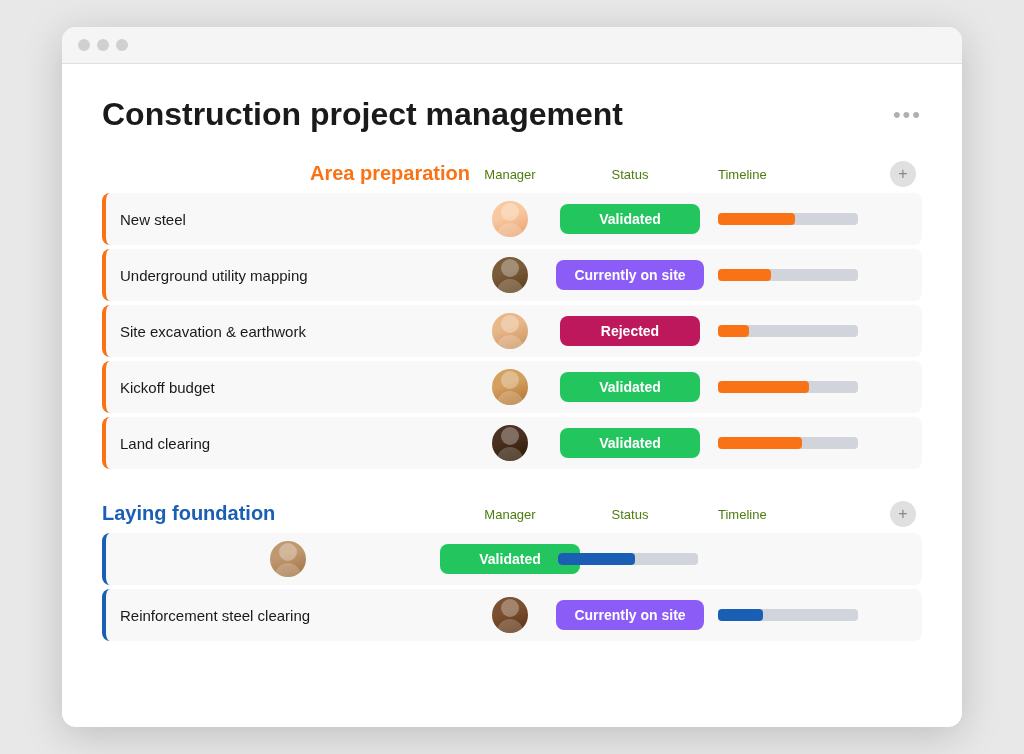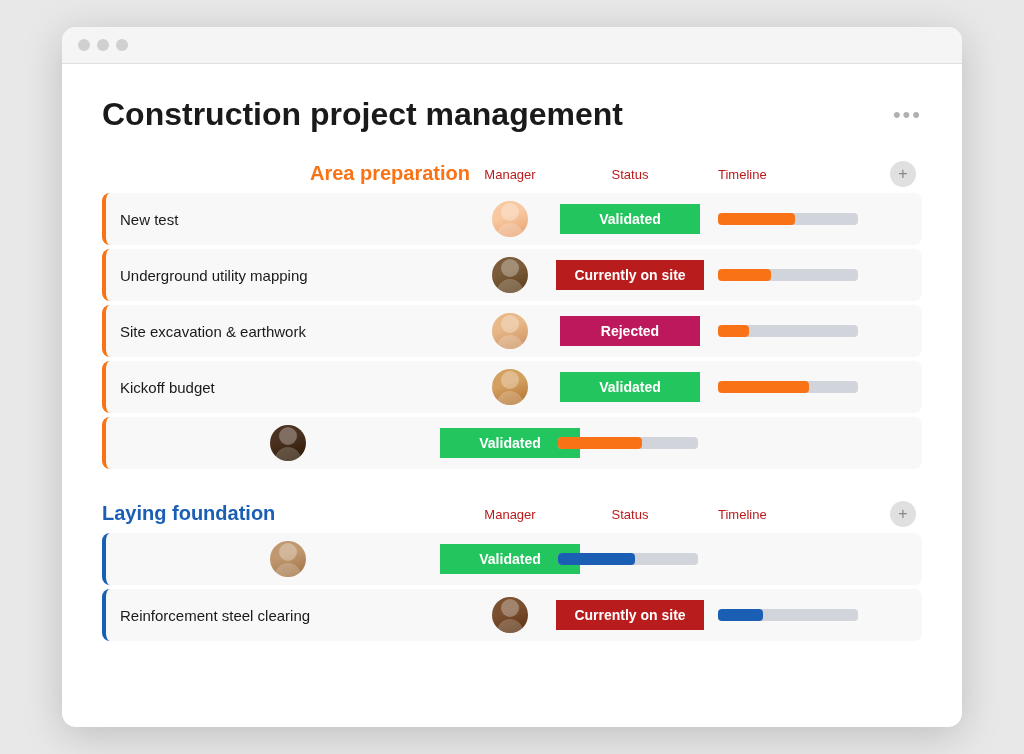--- a/index.html
+++ b/index.html
@@ -66,21 +66,21 @@
     }
     .section-title {
       font-size: 20px;
       font-weight: 700;
       padding-bottom: 2px;
     }
     .section-title.orange { color: #f97316; text-align: right; }
     .section-title.blue { color: #1a5fb4; }
     .col-label {
       font-size: 13px;
-      color: #b91c1c;
+      color: #4d7c0f;
       text-align: center;
     }
     .col-label.timeline { text-align: left; padding-left: 8px; }
     .task-row {
       display: grid;
       grid-template-columns: 1fr 80px 160px 180px 32px;
       align-items: center;
       background: #f8f8f8;
       border-radius: 8px;
       margin-bottom: 4px;
@@ -105,30 +105,30 @@
       background: #ccc;
       overflow: hidden;
       display: flex; align-items: flex-end; justify-content: center;
     }
     .status-cell {
       display: flex;
       justify-content: center;
       align-items: center;
     }
     .status-badge {
-      border-radius: 0;
+      border-radius: 8px;
       padding: 7px 18px;
       font-size: 14px;
       font-weight: 600;
       color: #fff;
       min-width: 140px;
       text-align: center;
     }
     .status-validated { background: #22c55e; }
-    .status-current { background: #b91c1c; }
+    .status-current { background: #8b5cf6; }
     .status-rejected { background: #be185d; }
     .timeline-cell {
       display: flex;
       align-items: center;
       padding-left: 8px;
     }
     .timeline-bar-bg {
       background: #d1d5db;
       border-radius: 4px;
       height: 12px;
@@ -196,21 +196,21 @@
     <div id="sections-container">
         <div class="section">
           <div class="section-header-row">
             <div class="section-title orange">Area preparation</div>
             <div class="col-label">Manager</div>
             <div class="col-label">Status</div>
             <div class="col-label timeline">Timeline</div>
             <div class="add-btn">+</div>
           </div>
           <div class="task-row orange-border">
-            <div class="task-name">New test</div>
+            <div class="task-name">New steel</div>
             <div class="manager-cell">
               <div class="avatar av1">
                 <div class="avatar-inner">
                   <div class="face-head"></div>
                   <div class="face-body"></div>
                 </div>
               </div>
             </div>
             <div class="status-cell">
               <div class="status-badge status-validated">Validated</div>
@@ -276,20 +276,21 @@
               <div class="status-badge status-validated">Validated</div>
             </div>
             <div class="timeline-cell">
               <div class="timeline-bar-bg">
                 <div class="timeline-bar-fill fill-orange" style="width: 65%;"></div>
               </div>
             </div>
             <div></div>
           </div>
           <div class="task-row orange-border">
+            <div class="task-name">Land clearing</div>
             <div class="manager-cell">
               <div class="avatar av5">
                 <div class="avatar-inner">
                   <div class="face-head"></div>
                   <div class="face-body"></div>
                 </div>
               </div>
             </div>
             <div class="status-cell">
               <div class="status-badge status-validated">Validated</div>

